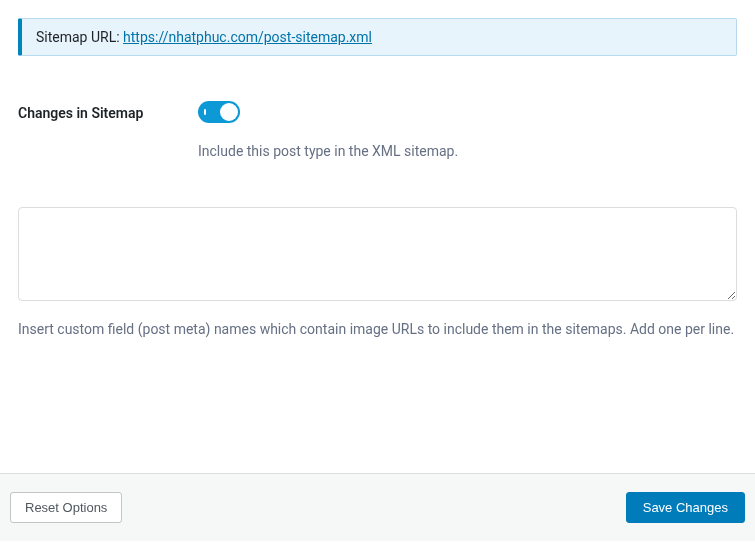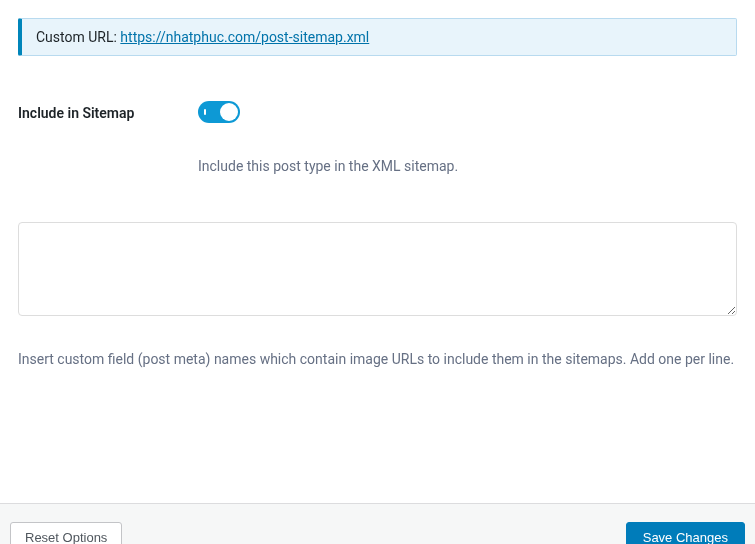--- a/index.html
+++ b/index.html
@@ -69,21 +69,21 @@
       right: 2px;
       top: 2px;
       width: 18px;
       height: 18px;
       background: #fff;
       border-radius: 50%;
     }
     .field-description {
       color: #667084;
       font-size: 14px;
-      margin-top: 30px;
+      margin-top: 15px;
       line-height: 1.5;
     }
     .textarea-field {
       width: 100%;
       height: 94px;
       border: 1px solid #ddd;
       border-radius: 4px;
       padding: 8px;
       font-family: inherit;
       font-size: 14px;
@@ -118,26 +118,26 @@
       font-size: 13px;
       cursor: pointer;
     }
   </style>
 </head>
 <body>
 
 <div class="content-area">
   <div class="notice-box">
     <span class="notice-text">
-      <span>Custom URL: </span><a class="sitemap-link" href="#">https://nhatphuc.com/post-sitemap.xml</a>
+      <span>Sitemap URL: </span><a class="sitemap-link" href="#">https://nhatphuc.com/post-sitemap.xml</a>
     </span>
   </div>
 
   <div class="field-row">
-    <div class="field-label">Include in Sitemap</div>
+    <div class="field-label">Changes in Sitemap</div>
     <div class="field-content">
       <div class="toggle">
         <div class="toggle-mark"></div>
         <div class="toggle-knob"></div>
       </div>
       <div class="field-description">Include this post type in the XML sitemap.</div>
     </div>
   </div>
 
   <div class="field-row">

